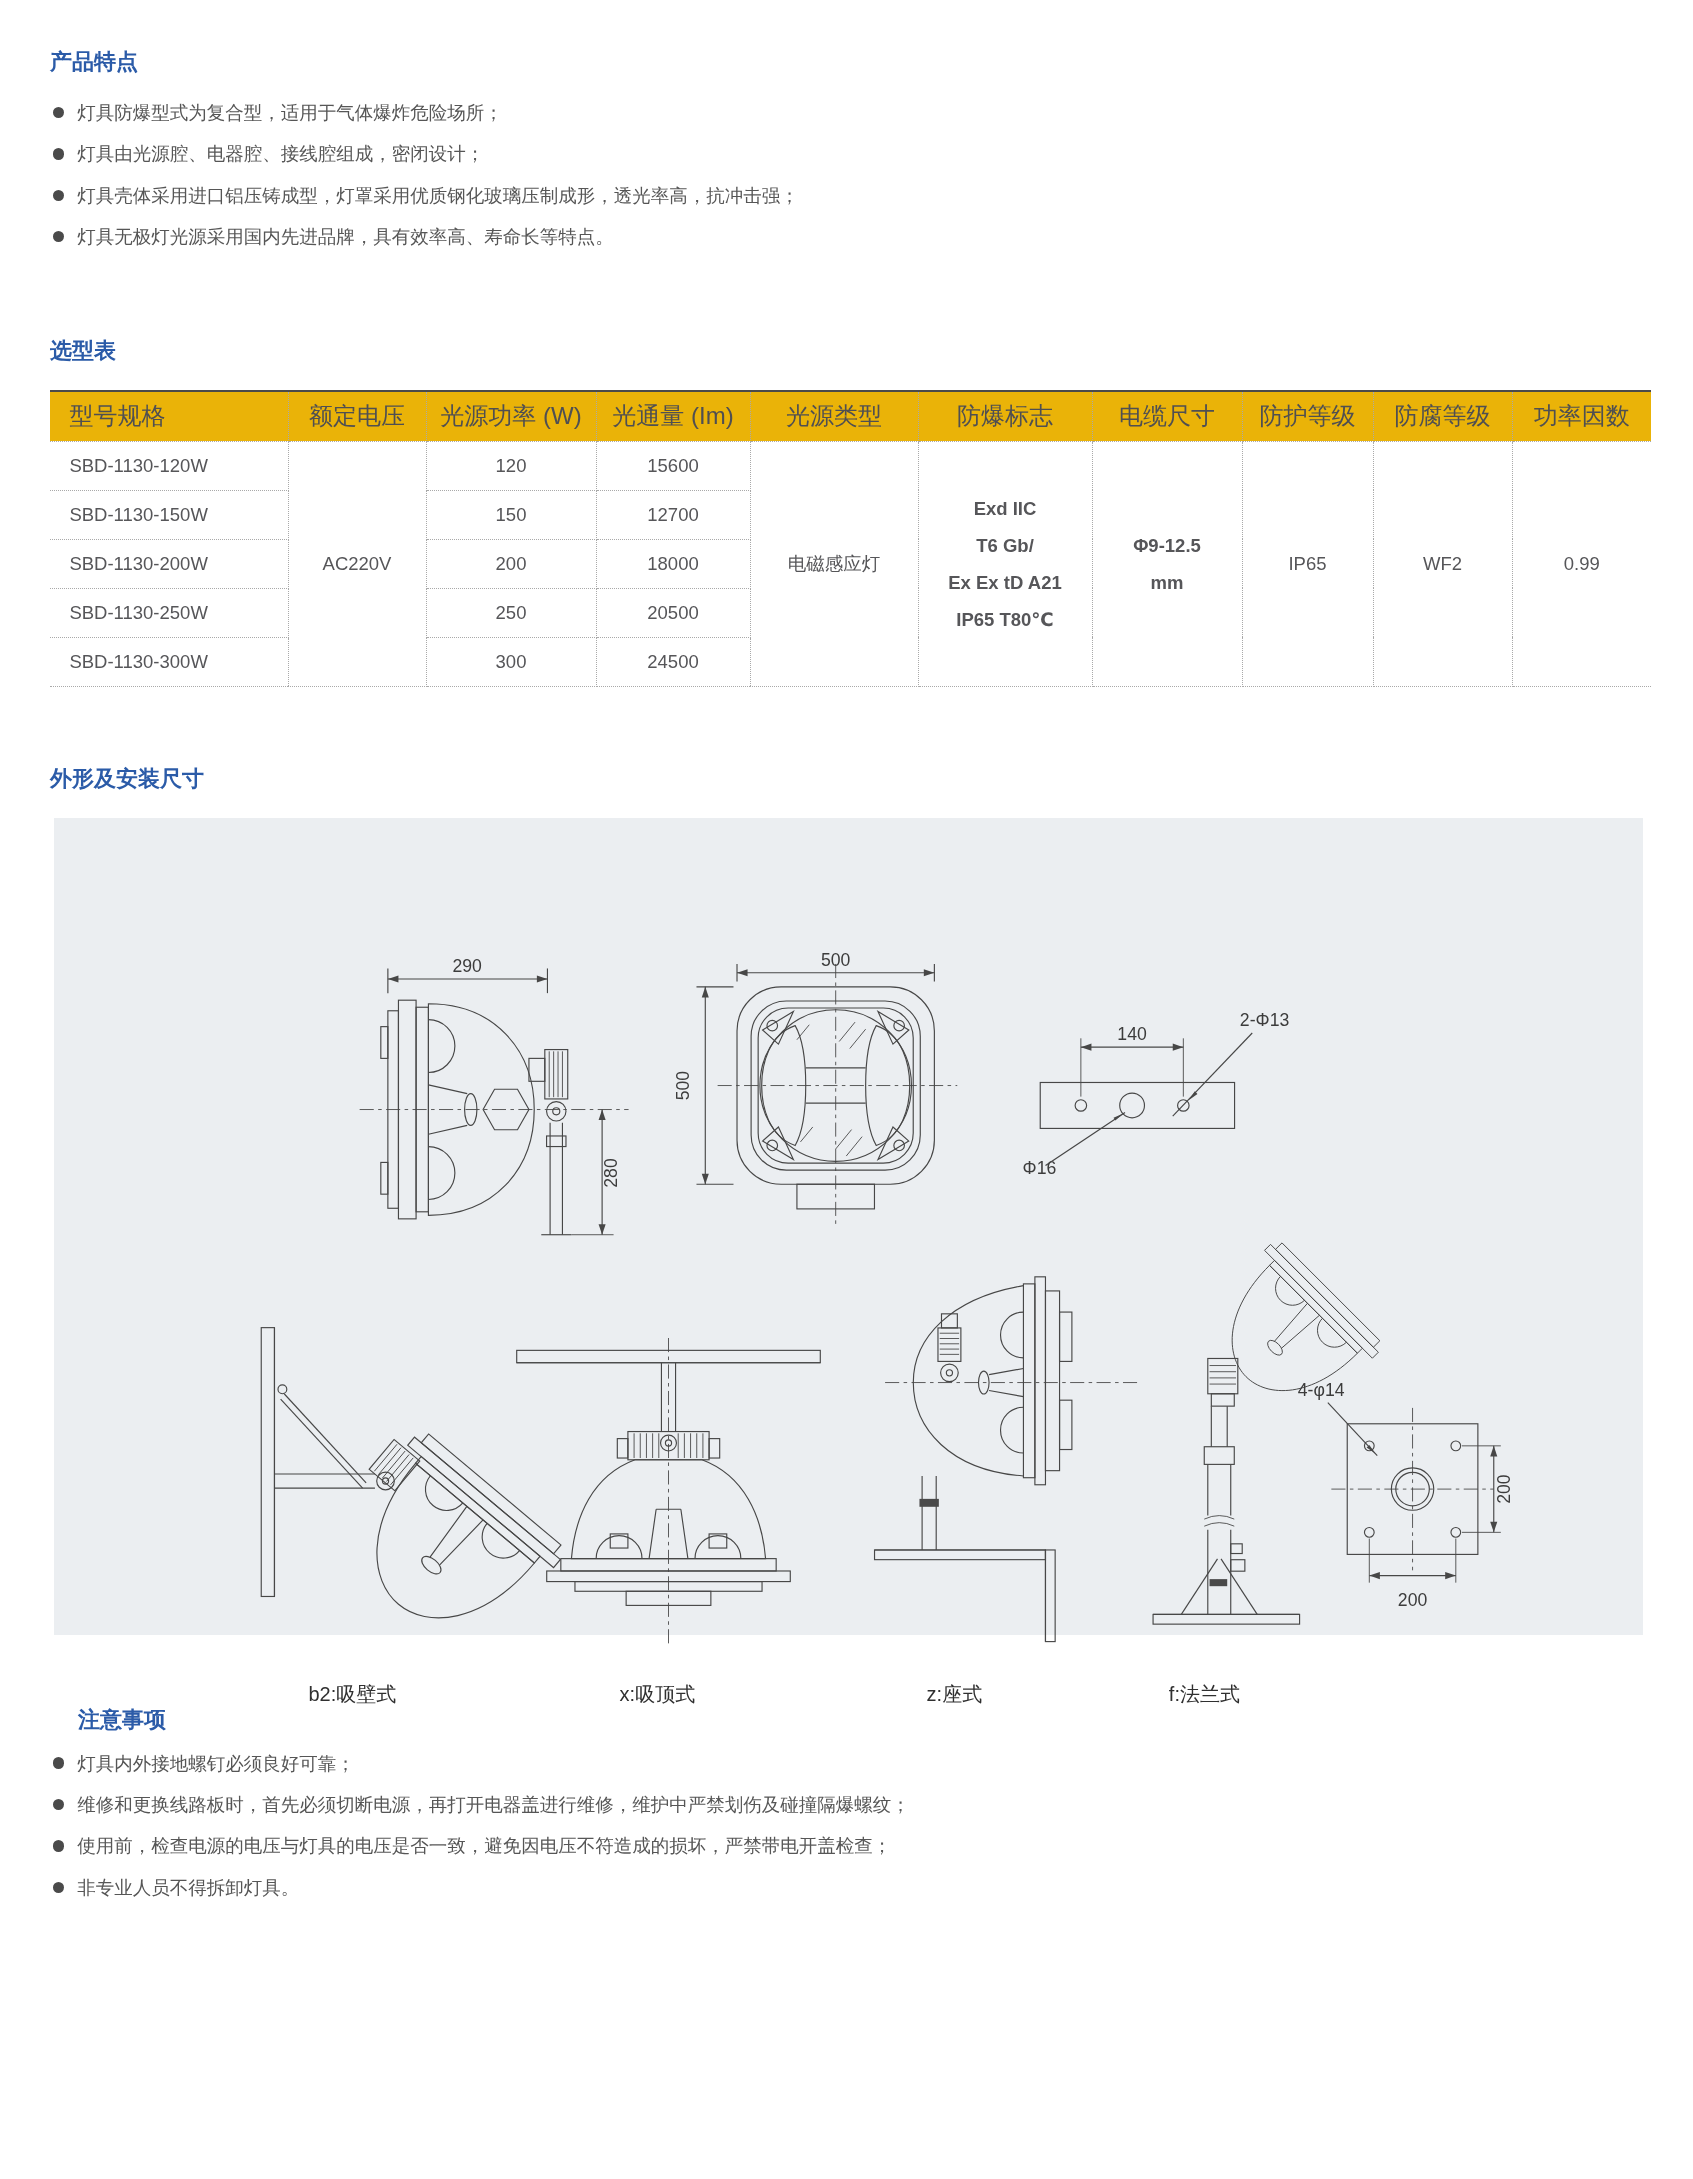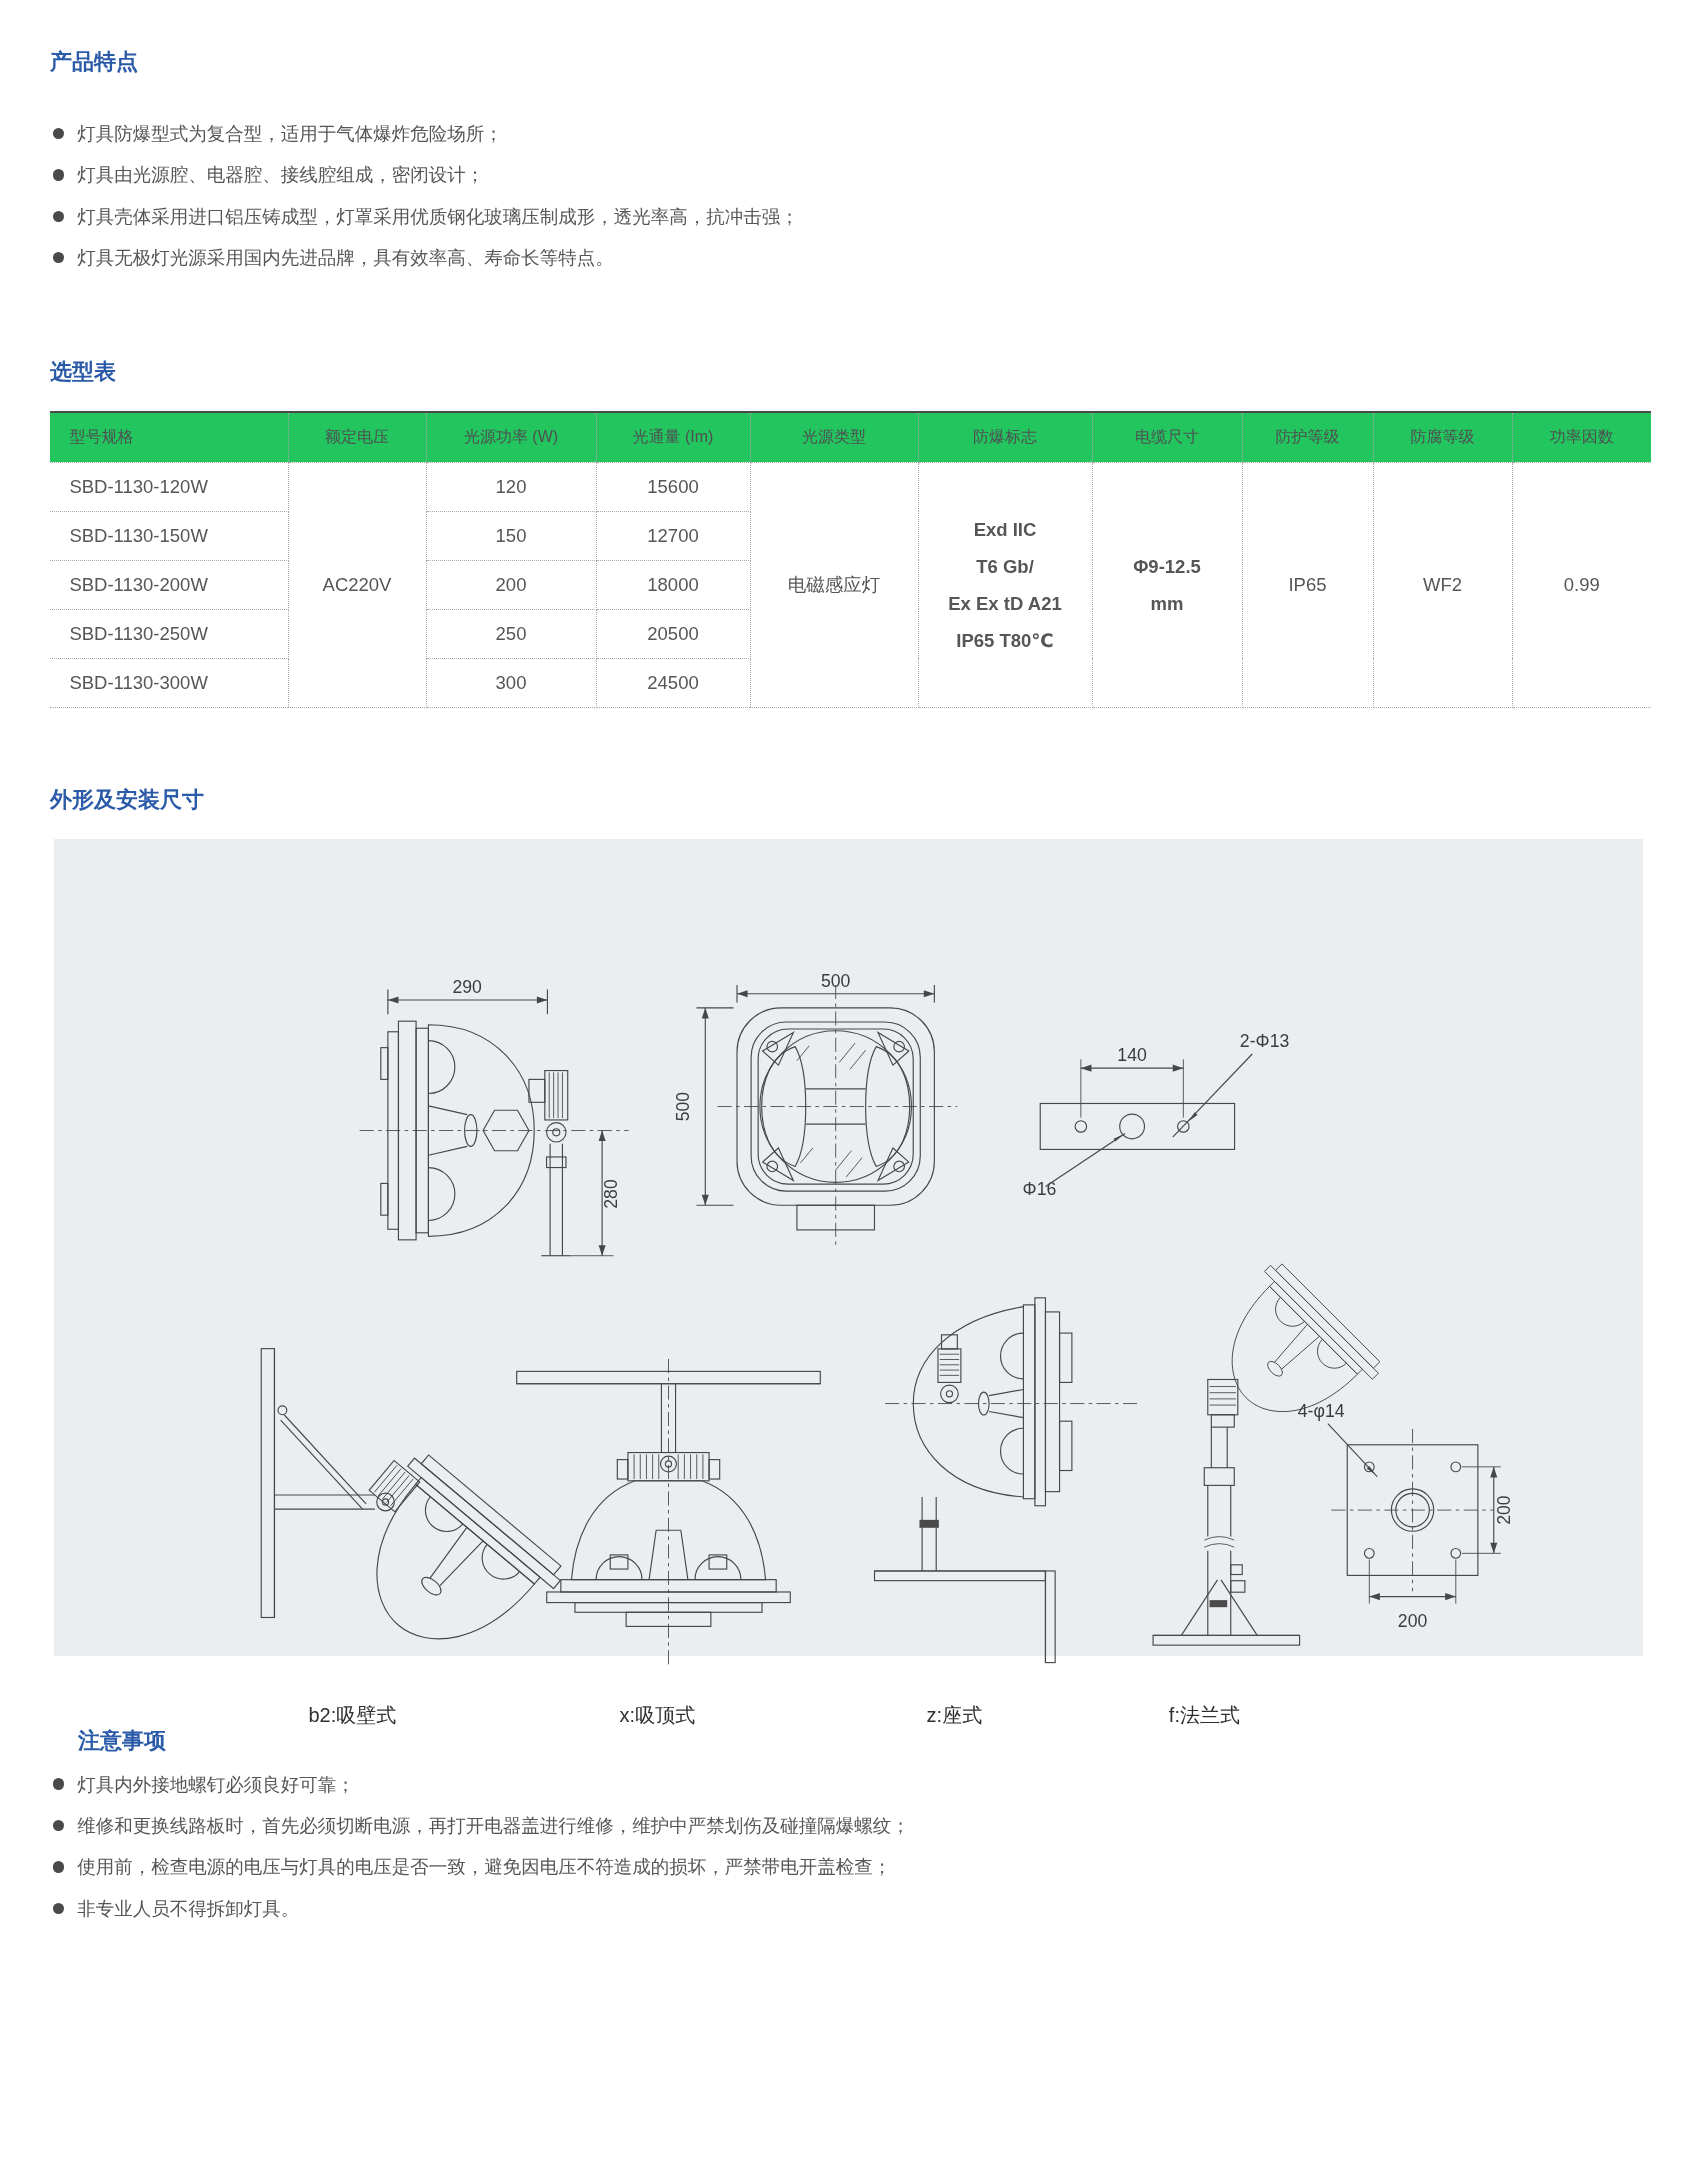--- a/index.html
+++ b/index.html
@@ -17,21 +17,21 @@
   .section-title {
     font-size: 22px;
     font-weight: bold;
     color: #2B5BA8;
     line-height: 31px;
   }
   .sel-title   { margin-top: 84px; }
   .dim-title   { margin-top: 76px; }
   .notes-title { margin-top: 69px; margin-left: 28px; }
 
-  ul.bullets { list-style: none; margin-top: 42px; }
+  ul.bullets { list-style: none; margin-top: 21px; }
   ul.bullets.notes { margin-top: 14px; }
   ul.bullets li {
     display: flex;
     align-items: flex-start;
     margin-bottom: 12.4px;
     font-size: 18.5px;
     line-height: 29px;
     color: #565656;
   }
   .dot {
@@ -50,23 +50,23 @@
     border-top: 2.6px solid #4a4a4a;
   }
   table.spec th, table.spec td {
     border-right: 0.9px dotted #a9a9a9;
     border-bottom: 0.9px dotted #a9a9a9;
     text-align: center;
     vertical-align: middle;
   }
   table.spec th.no-r, table.spec td.no-r { border-right: none; }
   table.spec th {
-    background: #22c55e;
+    background: #eab308;
     font-weight: normal;
-    font-size: 16px;
+    font-size: 24px;
     color: #4f4f52;
     height: 50px;
   }
   table.spec td {
     font-size: 18.5px;
     color: #565659;
     height: 49px;
   }
   table.spec .left { text-align: left; padding-left: 19.4px; }
   .preline { white-space: pre-line; line-height: 37px; font-weight: bold; }

